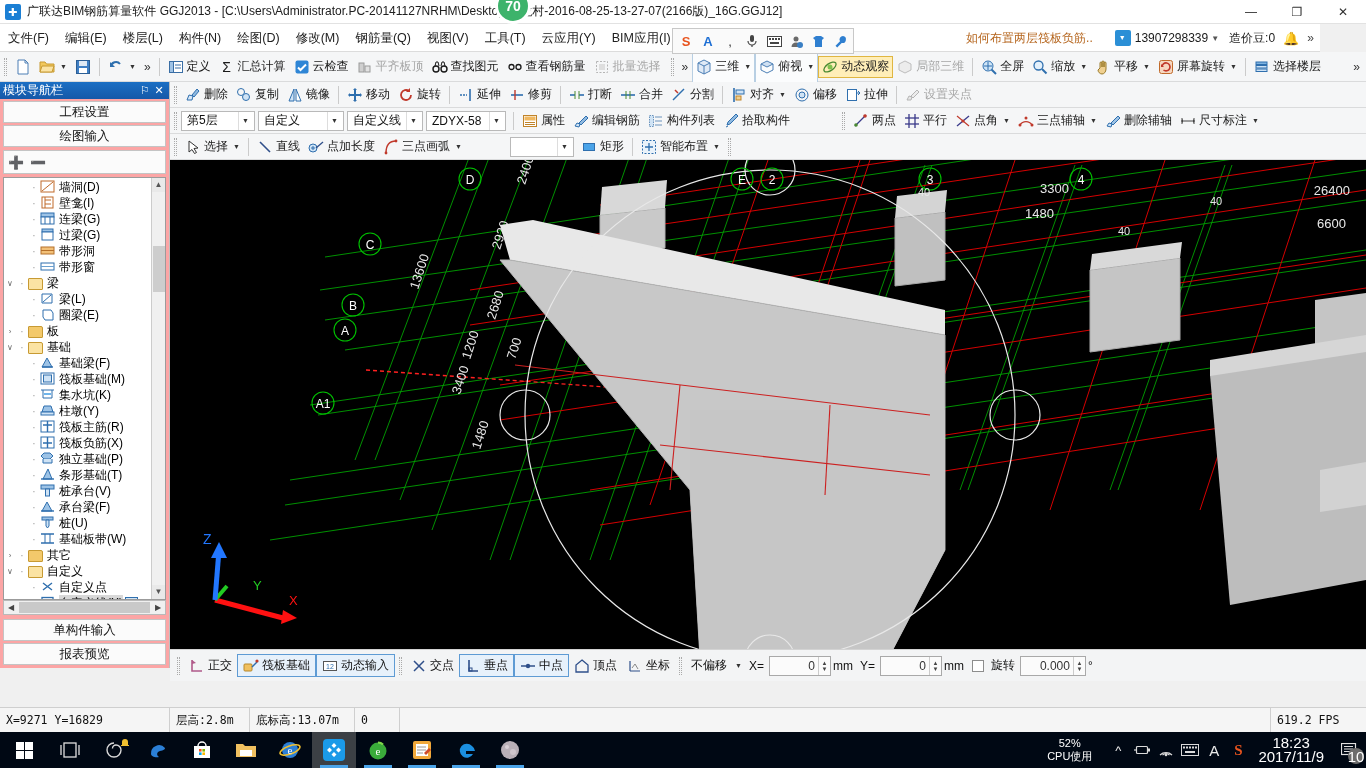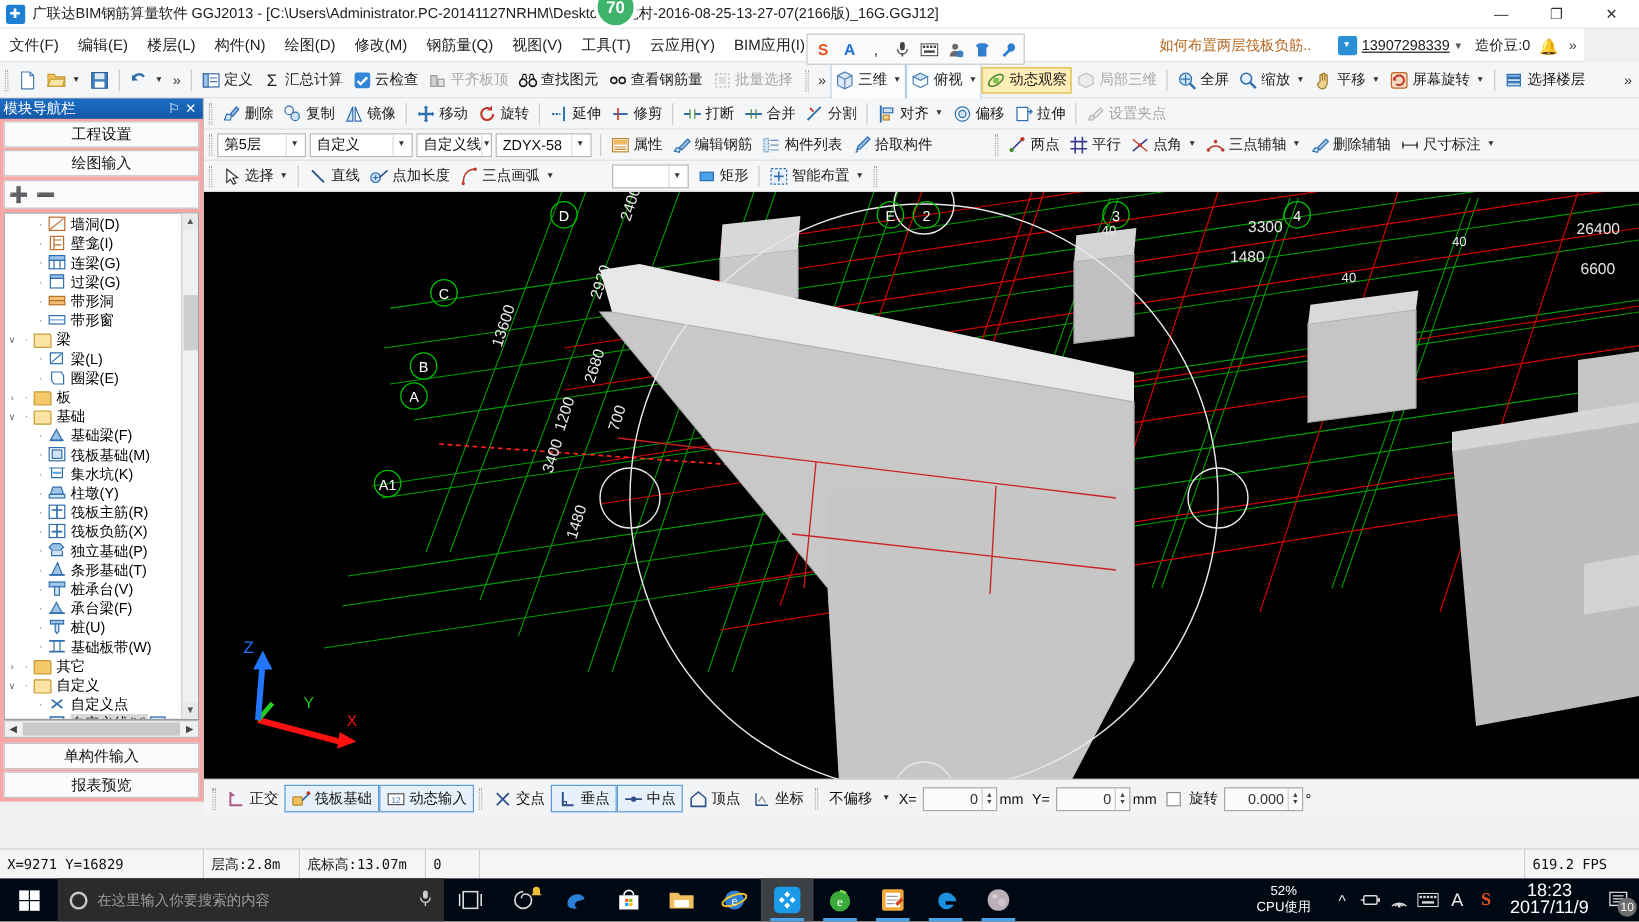--- a/index.html
+++ b/index.html
@@ -47,21 +47,21 @@
   .menu-item { padding: 0 8px; font-size: 12.5px; color: #202020; line-height: 28px; white-space: nowrap; }
   .menu-right { position: absolute; right: 0; top: 0; height: 28px; display: flex; align-items: center; }
   .promo { color: #b5651d; font-size: 12px; margin-right: 22px; white-space: nowrap; }
   .acct-ico {
     width: 16px; height: 16px; background: #2b8fd6; border-radius: 2px;
     margin-right: 4px; position: relative;
   }
   .acct-ico:after {
     content: "\25BC"; position: absolute; left: 4px; top: 4px; color: #fff; font-size: 7px;
   }
-  .phone { font-size: 12px; color: #1a1a1a; margin-right: 3px; text-decoration: underline; }
+  .phone { font-size: 12px; color: #1a1a1a; margin-right: 3px; }
   .caret { font-size: 8px; color: #555; margin-right: 10px; }
   .beans { font-size: 12px; color: #1a1a1a; margin-right: 8px; }
   .bell { color: #2288dd; font-size: 13px; margin-right: 8px; }
   .chev2 { font-size: 12px; color: #444; margin-right: 6px; }
 
   
   .ime-bar {
     position: absolute; left: 672px; top: 28px; width: 182px; height: 26px;
     background: #fafafa; border: 1px solid #c8c8c8; display: flex;
     align-items: center; gap: 2px; padding: 0 3px; z-index: 30;
@@ -225,21 +225,21 @@
   .tray { margin-left: auto; display: flex; align-items: center; height: 36px; }
   .cpu { color: #fff; font-size: 11px; text-align: center; line-height: 13px; margin-right: 14px; }
   .tray-ico { width: 24px; height: 36px; display: flex; align-items: center; justify-content: center; color: #e8e8e8; font-size: 13px; }
   .clock { color: #fff; font-size: 15px; text-align: center; line-height: 14px; padding: 0 8px; }
   .notif {
     width: 34px; height: 36px; display: flex; align-items: center;
     justify-content: center; position: relative; color: #e8e8e8; font-size: 15px;
   }
   .notif .cnt {
     position: absolute; right: 2px; bottom: 4px; width: 16px; height: 16px; border-radius: 50%;
-    background: #6d6d6d; color: #fff; font-size: 10px; display: flex;
+    background: #6d6d6d; color: #fff; font-size: 15px; display: flex;
     align-items: center; justify-content: center;
   }
 </style>
 </head>
 <body>
 
 <div id="app">
 
   <div class="titlebar">
     <div class="tb-icon"></div>
@@ -658,21 +658,21 @@
   <div class="toolbar tbr3">
     <div class="grip"></div>
     <div class="combo" style="width:74px">
       <span class="cv">第5层</span>
       <span class="ca">▼</span>
     </div>
     <div class="combo" style="width:86px">
       <span class="cv">自定义</span>
       <span class="ca">▼</span>
     </div>
-    <div class="combo" style="width:63px">
+    <div class="combo" style="width:76px">
       <span class="cv">自定义线</span>
       <span class="ca">▼</span>
     </div>
     <div class="combo" style="width:80px">
       <span class="cv">ZDYX-58</span>
       <span class="ca">▼</span>
     </div>
     <div class="sep"></div>
     <div class="tool">
       <span class="ico">
@@ -1383,31 +1383,20 @@
 
   <div class="taskbar">
     <div class="startbtn">
       <span class="winlogo">
           <i></i>
           <i></i>
           <i></i>
           <i></i>
         </span>
     </div>
-    <div class="searchbox">
-      <span class="circ-o"></span>
-      <span class="sph">在这里输入你要搜索的内容</span>
-      <span class="mic">
-        <svg width="11" height="15" viewBox="0 0 11 15">
-            <rect x="3.5" y="1" width="4" height="7" rx="2" fill="#cfcfcf"></rect>
-            <path d="M1.5 7a4 4 0 0 0 8 0" stroke="#cfcfcf" fill="none" stroke-width="1.1"></path>
-            <line x1="5.5" y1="11" x2="5.5" y2="14" stroke="#cfcfcf" stroke-width="1.1"></line>
-          </svg>
-      </span>
-    </div>
     <div class="tb-app">
       <svg width="20" height="16" viewBox="0 0 20 16">
           <rect x="4" y="1" width="12" height="14" fill="none" stroke="#e0e0e0" stroke-width="1.3"></rect>
           <line x1="1" y1="3" x2="1" y2="13" stroke="#e0e0e0" stroke-width="1.3"></line>
           <line x1="19" y1="3" x2="19" y2="13" stroke="#e0e0e0" stroke-width="1.3"></line>
         </svg>
     </div>
     <div class="tb-app" style="position:relative">
       <svg width="20" height="20" viewBox="0 0 20 20">
           <path d="M10 3a7 7 0 1 0 7 7 5 5 0 0 0-5-5 3.5 3.5 0 0 0-3.5 3.5" fill="none" stroke="#d8d8d8" stroke-width="1.4"></path>

